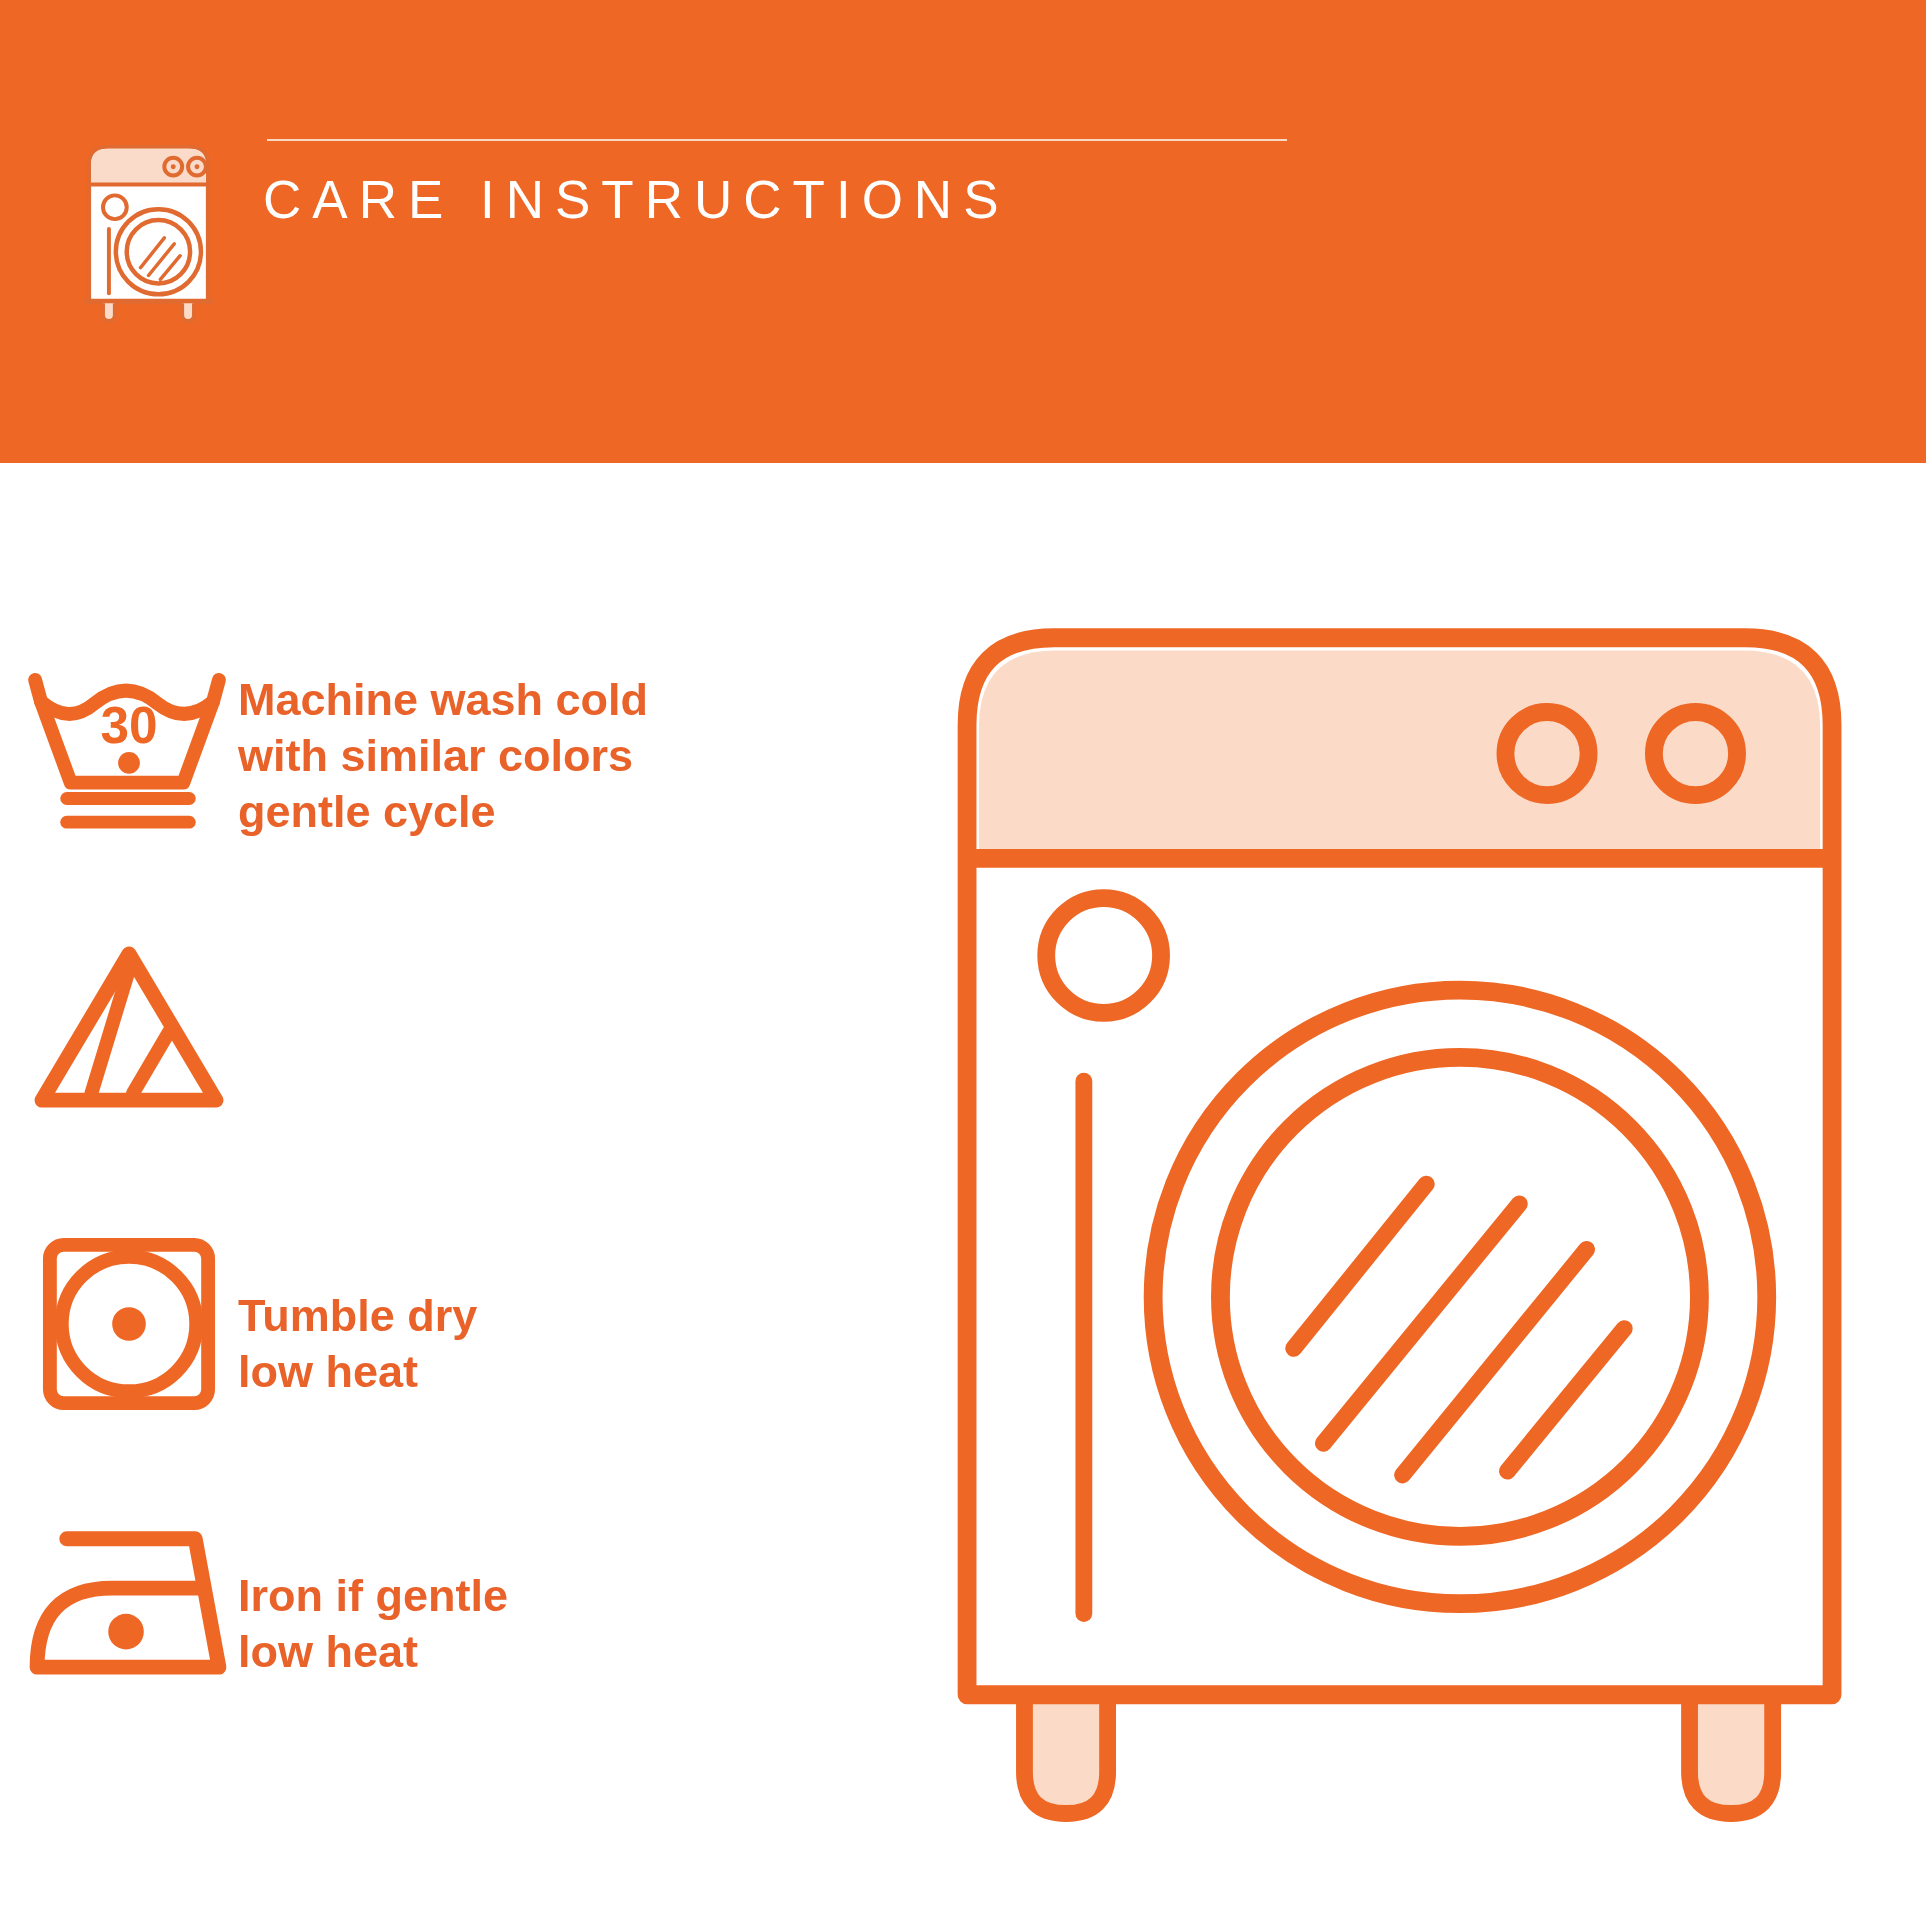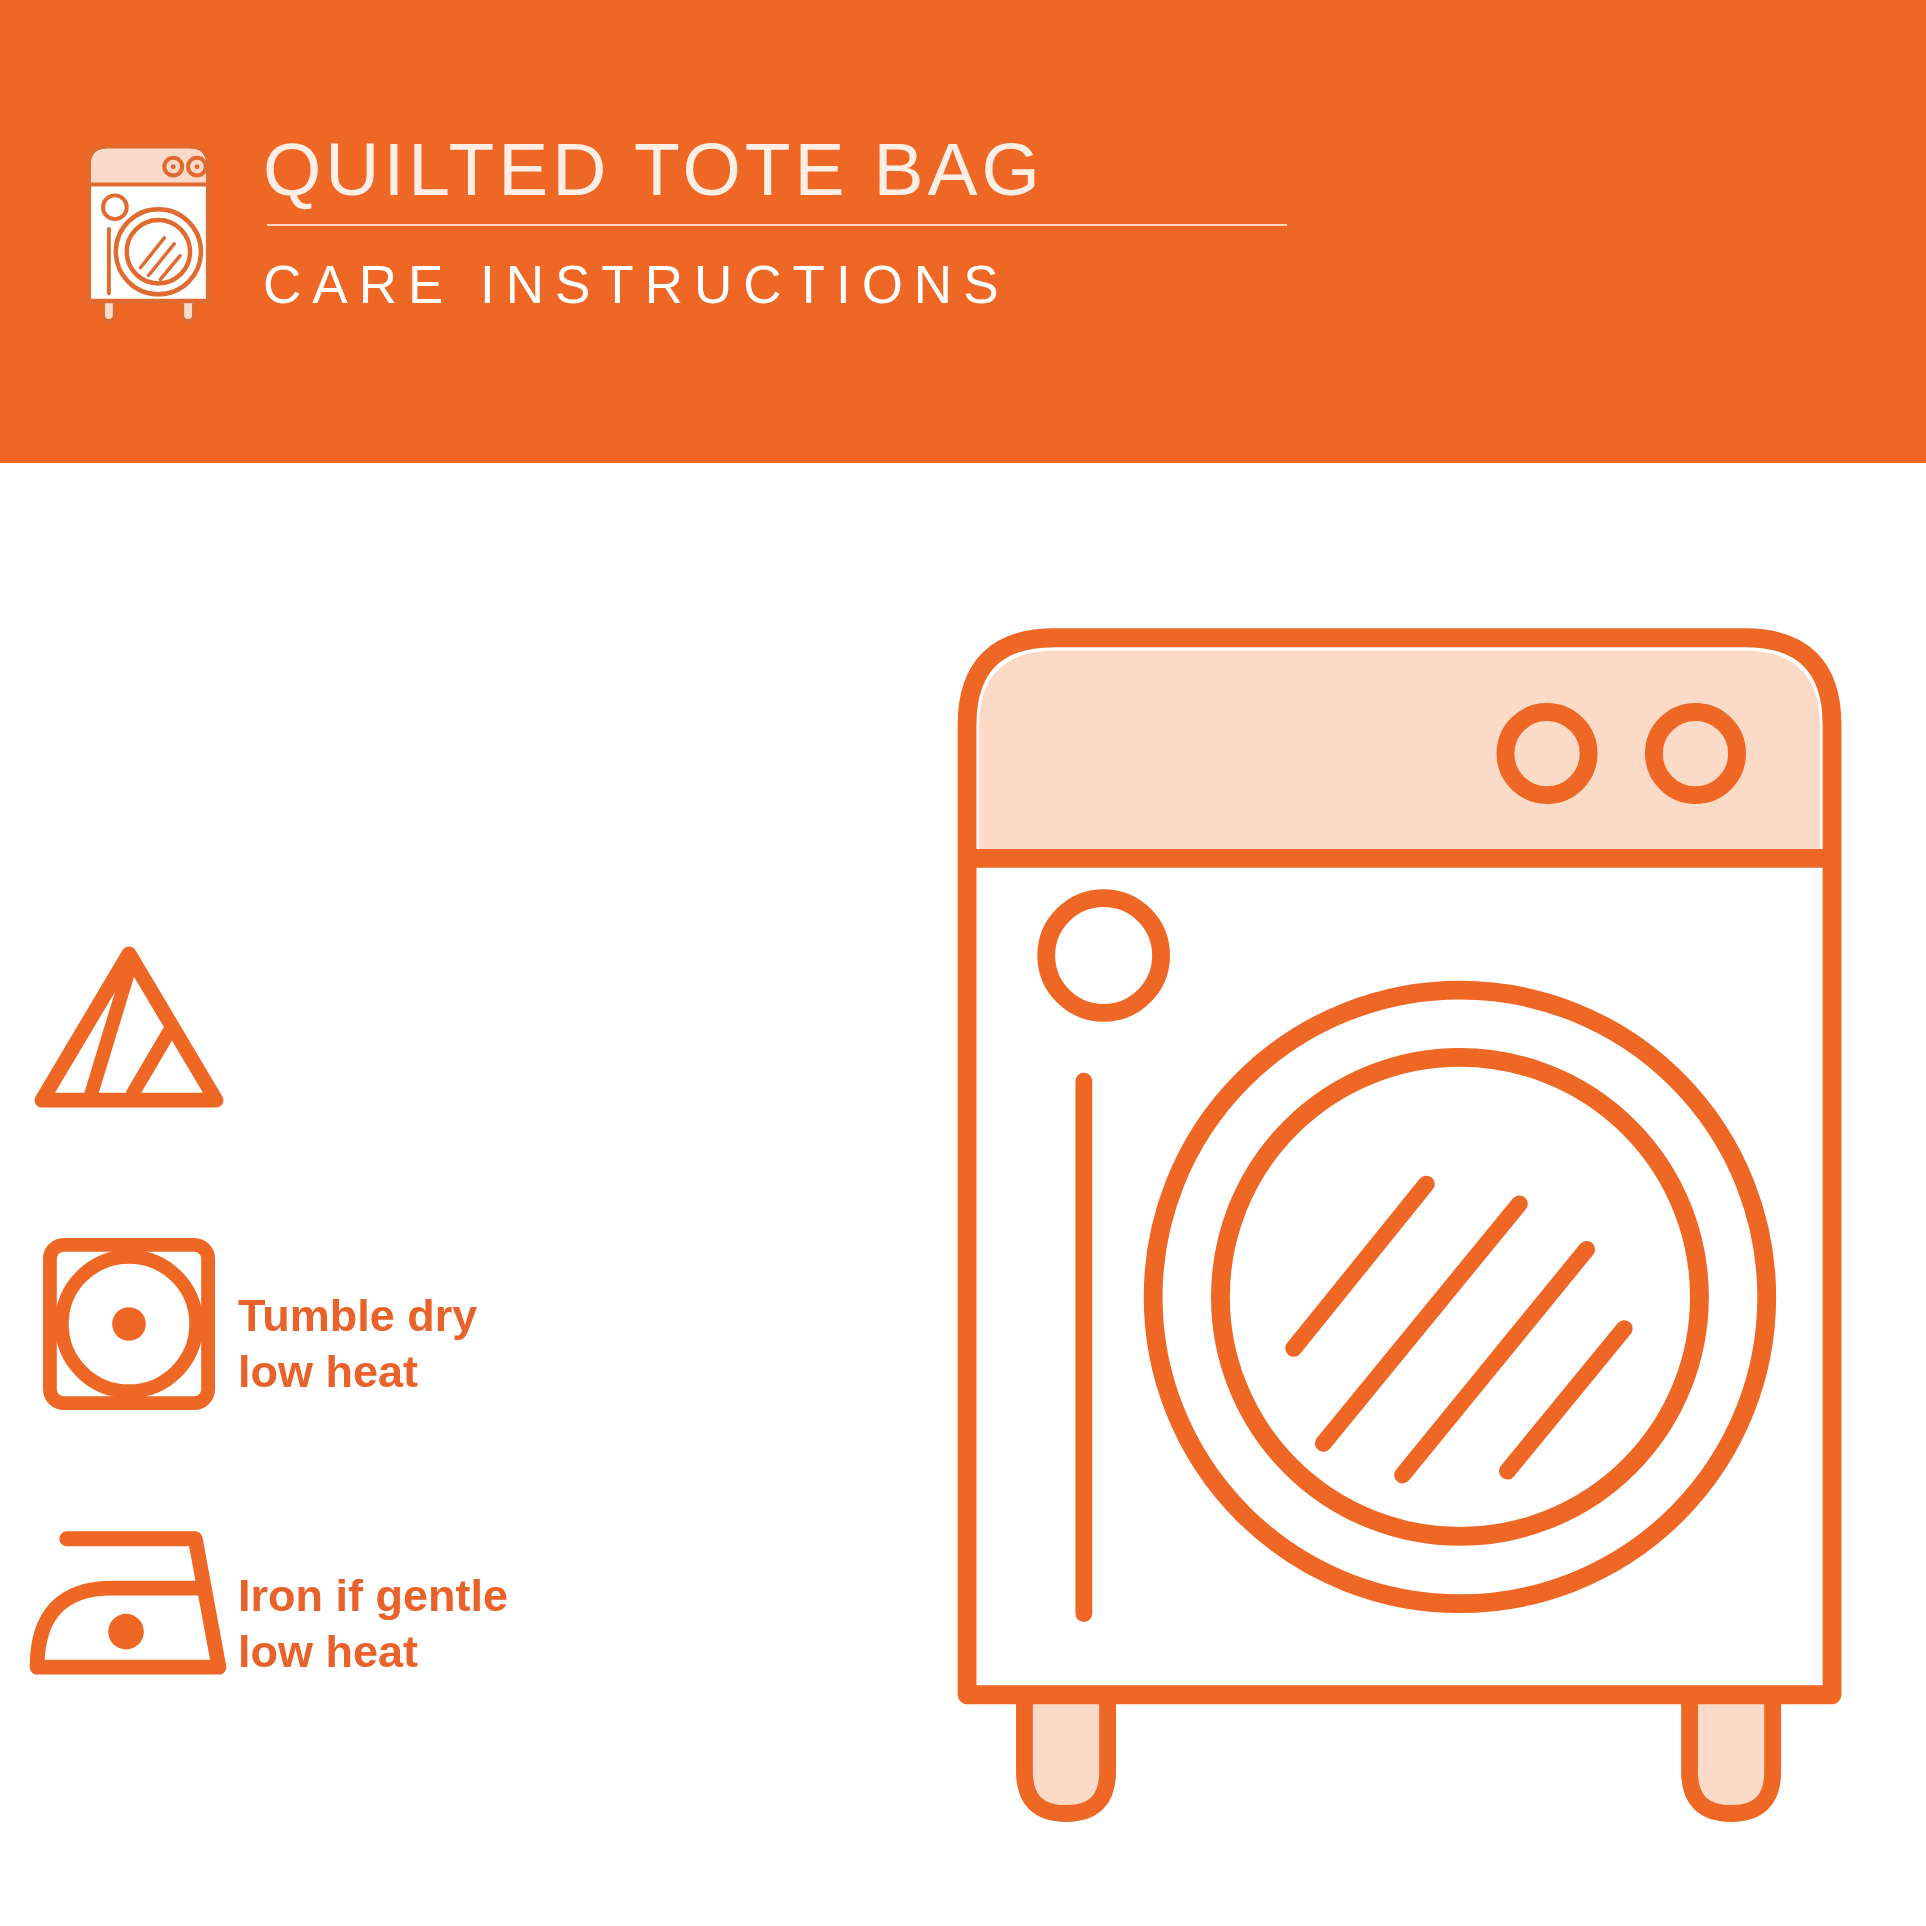--- a/index.html
+++ b/index.html
@@ -131,30 +131,46 @@
         <line x1="82" y1="146" x2="102" y2="122" stroke="#E06A30" stroke-width="3.5" stroke-linecap="round"></line>
 
         <line x1="6" y1="168" x2="134" y2="168" stroke="#E06A30" stroke-width="5" stroke-linecap="round"></line>
 
         <path d="M24 170 L24 182 Q24 188 30 188 Q36 188 36 182 L36 170" fill="#FADBC9" stroke="#E06A30" stroke-width="4"></path>
         <path d="M104 170 L104 182 Q104 188 110 188 Q116 188 116 182 L116 170" fill="#FADBC9" stroke="#E06A30" stroke-width="4"></path>
       </svg>
     </div>
 
     <div id="header-text">
-      <div id="title-main">QUILTED TOTE BAG</div>
       <div id="title-rule"></div>
       <div id="title-sub">CARE INSTRUCTIONS</div>
     </div>
 
   </div>
 </div>
 
 <div id="care-list">
 
+  <div class="care-row r1">
+    <div class="care-icon">
+      <svg width="213" height="173" viewBox="0 0 215 175" xmlns="http://www.w3.org/2000/svg">
+        <path d="M12 14 L18 36 Q46 60 72 38 Q104 12 136 38 Q164 60 192 36 L198 14" fill="none" stroke="#EE6724" stroke-width="14" stroke-linecap="round" stroke-linejoin="round"></path>
+        <path d="M18 36 L48 118 L162 118 L192 36" fill="none" stroke="#EE6724" stroke-width="14" stroke-linecap="round" stroke-linejoin="round"></path>
+        <text x="107" y="78" text-anchor="middle" font-family="Liberation Sans, sans-serif" font-size="52" font-weight="700" fill="#EE6724">30</text>
+        <circle cx="107" cy="98" r="11" fill="#EE6724"></circle>
+        <line x1="44" y1="134" x2="168" y2="134" stroke="#EE6724" stroke-width="13" stroke-linecap="round"></line>
+        <line x1="44" y1="158" x2="168" y2="158" stroke="#EE6724" stroke-width="13" stroke-linecap="round"></line>
+      </svg>
+    </div>
+    <div class="care-text">
+      <span class="ln">Machine wash cold</span>
+      <span class="ln">with similar colors</span>
+      <span class="ln">gentle cycle</span>
+    </div>
+  </div>
 
   <div class="care-row r2">
     <div class="care-icon">
       <svg width="198" height="178" viewBox="0 0 200 180" xmlns="http://www.w3.org/2000/svg">
         <path d="M100 14 L188 162 L12 162 Z" fill="none" stroke="#EE6724" stroke-width="15" stroke-linejoin="round"></path>
         <line x1="100" y1="30" x2="62" y2="155" stroke="#EE6724" stroke-width="14" stroke-linecap="round"></line>
         <line x1="141" y1="92" x2="104" y2="155" stroke="#EE6724" stroke-width="14" stroke-linecap="round"></line>
       </svg>
     </div>
   </div>

